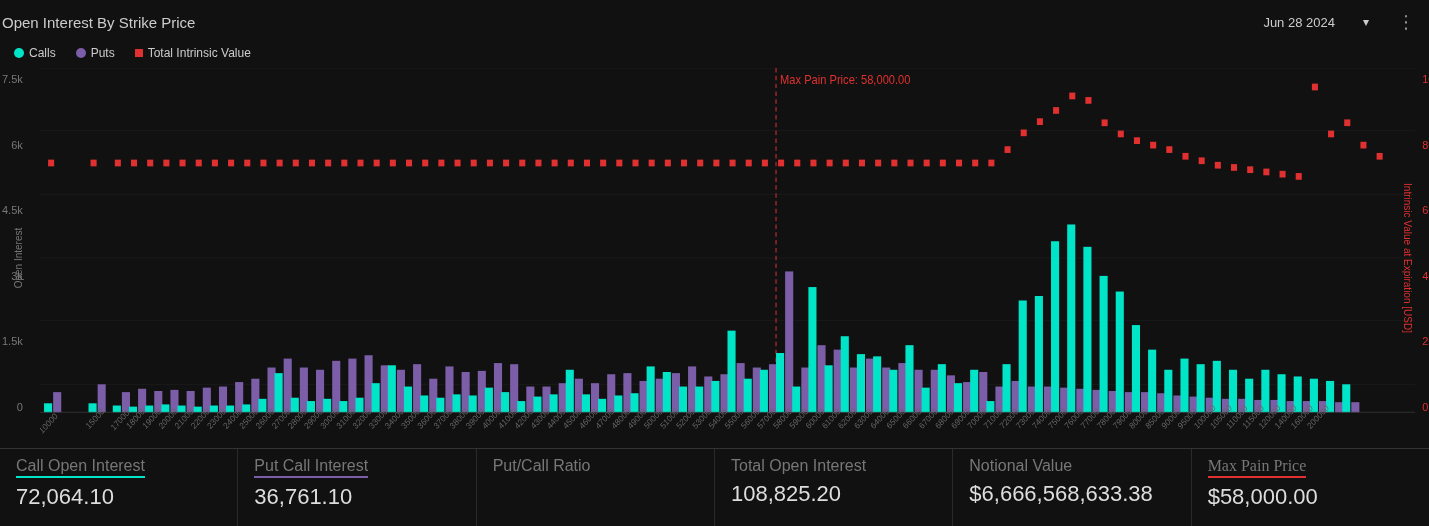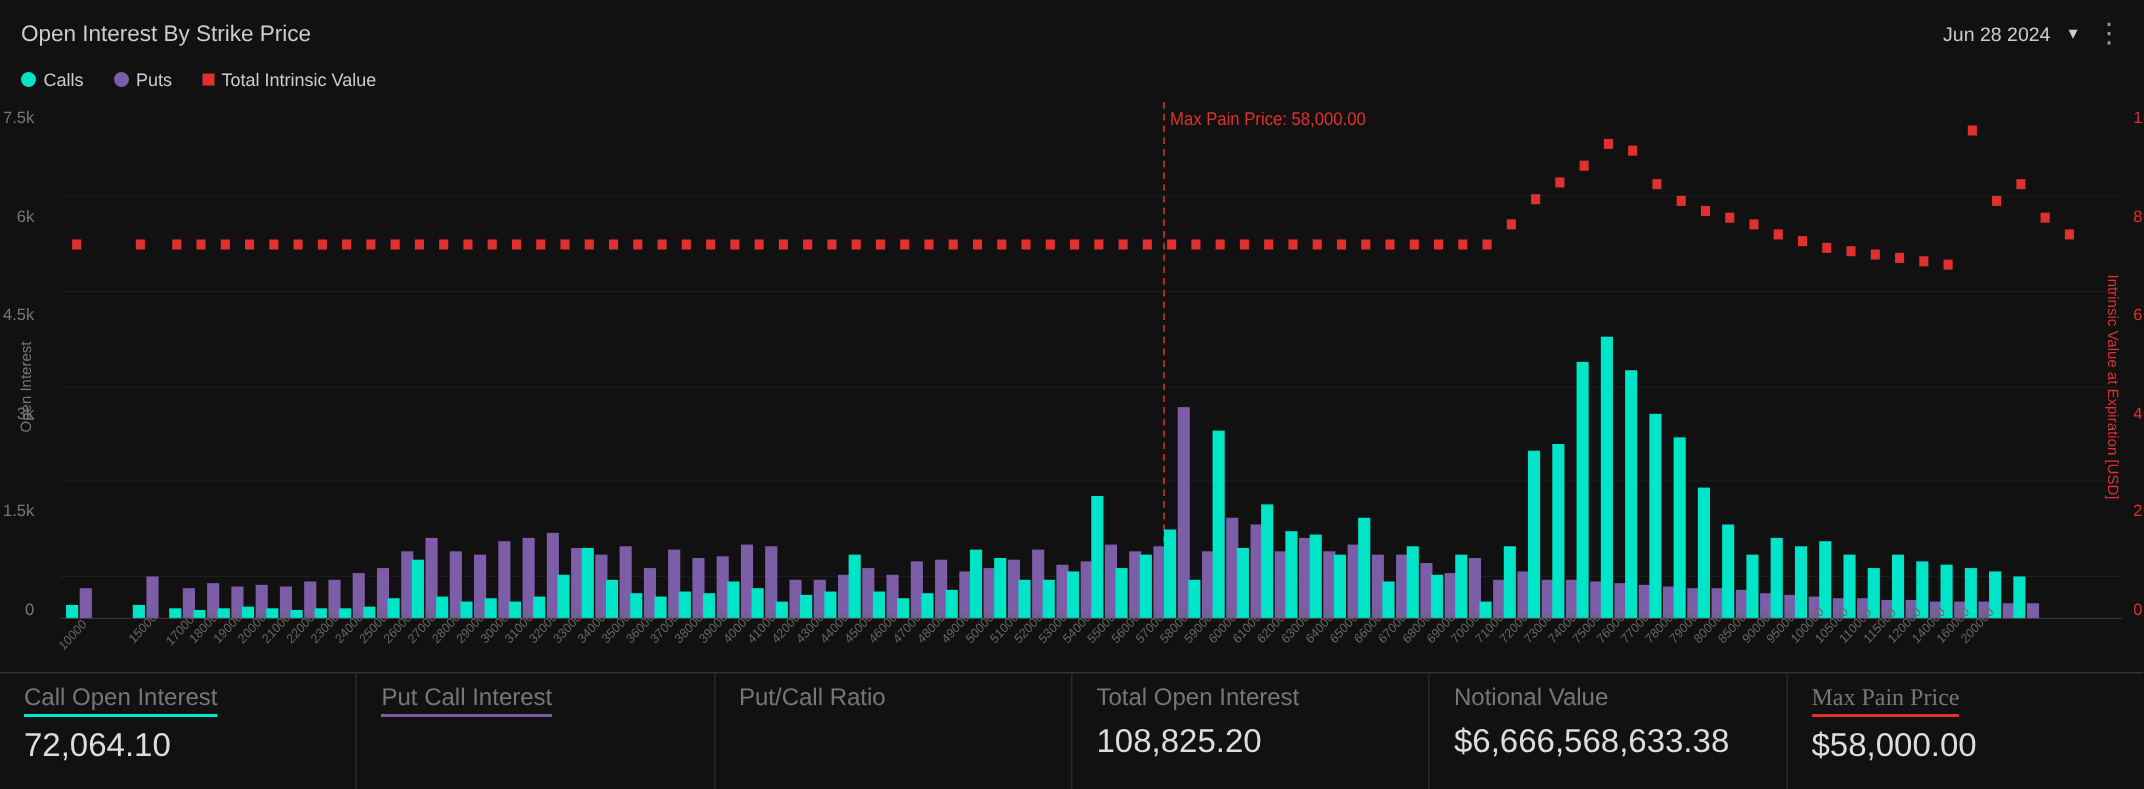--- a/index.html
+++ b/index.html
@@ -18,33 +18,33 @@
       display: flex;
       flex-direction: column;
       background: #111;
     }
 
     
     .header {
       display: flex;
       align-items: center;
       justify-content: space-between;
-      padding: 8px 14px 4px 14px;
+      padding: 8px 14px 4px 2px;
       height: 40px;
       text-align: center;
     }
     .header-title {
       color: #ccc;
       font-size: 15px;
       font-weight: 500;
     }
     .header-right {
       display: flex;
       align-items: center;
-      gap: 12px;
+      gap: 28px;
       margin-left: 35px;
     }
     .header-date {
       color: #ccc;
       font-size: 13px;
     }
     .chevron-down-icon {
       color: #ccc;
       font-size: 12px;
     }
@@ -685,20 +685,21 @@
     <div class="footer-item">
       <div class="footer-label">
         <span class="footer-label-underline-teal">Call Open Interest</span>
       </div>
       <div class="footer-value">72,064.10</div>
     </div>
     <div class="footer-item">
       <div class="footer-label">
         <span class="footer-label-underline-purple">Put Call Interest</span>
       </div>
+      <div class="footer-value">36,761.10</div>
     </div>
     <div class="footer-item">
       <div class="footer-label">Put/Call Ratio</div>
     </div>
     <div class="footer-item">
       <div class="footer-label">Total Open Interest</div>
       <div class="footer-value">108,825.20</div>
     </div>
     <div class="footer-item">
       <div class="footer-label">Notional Value</div>

